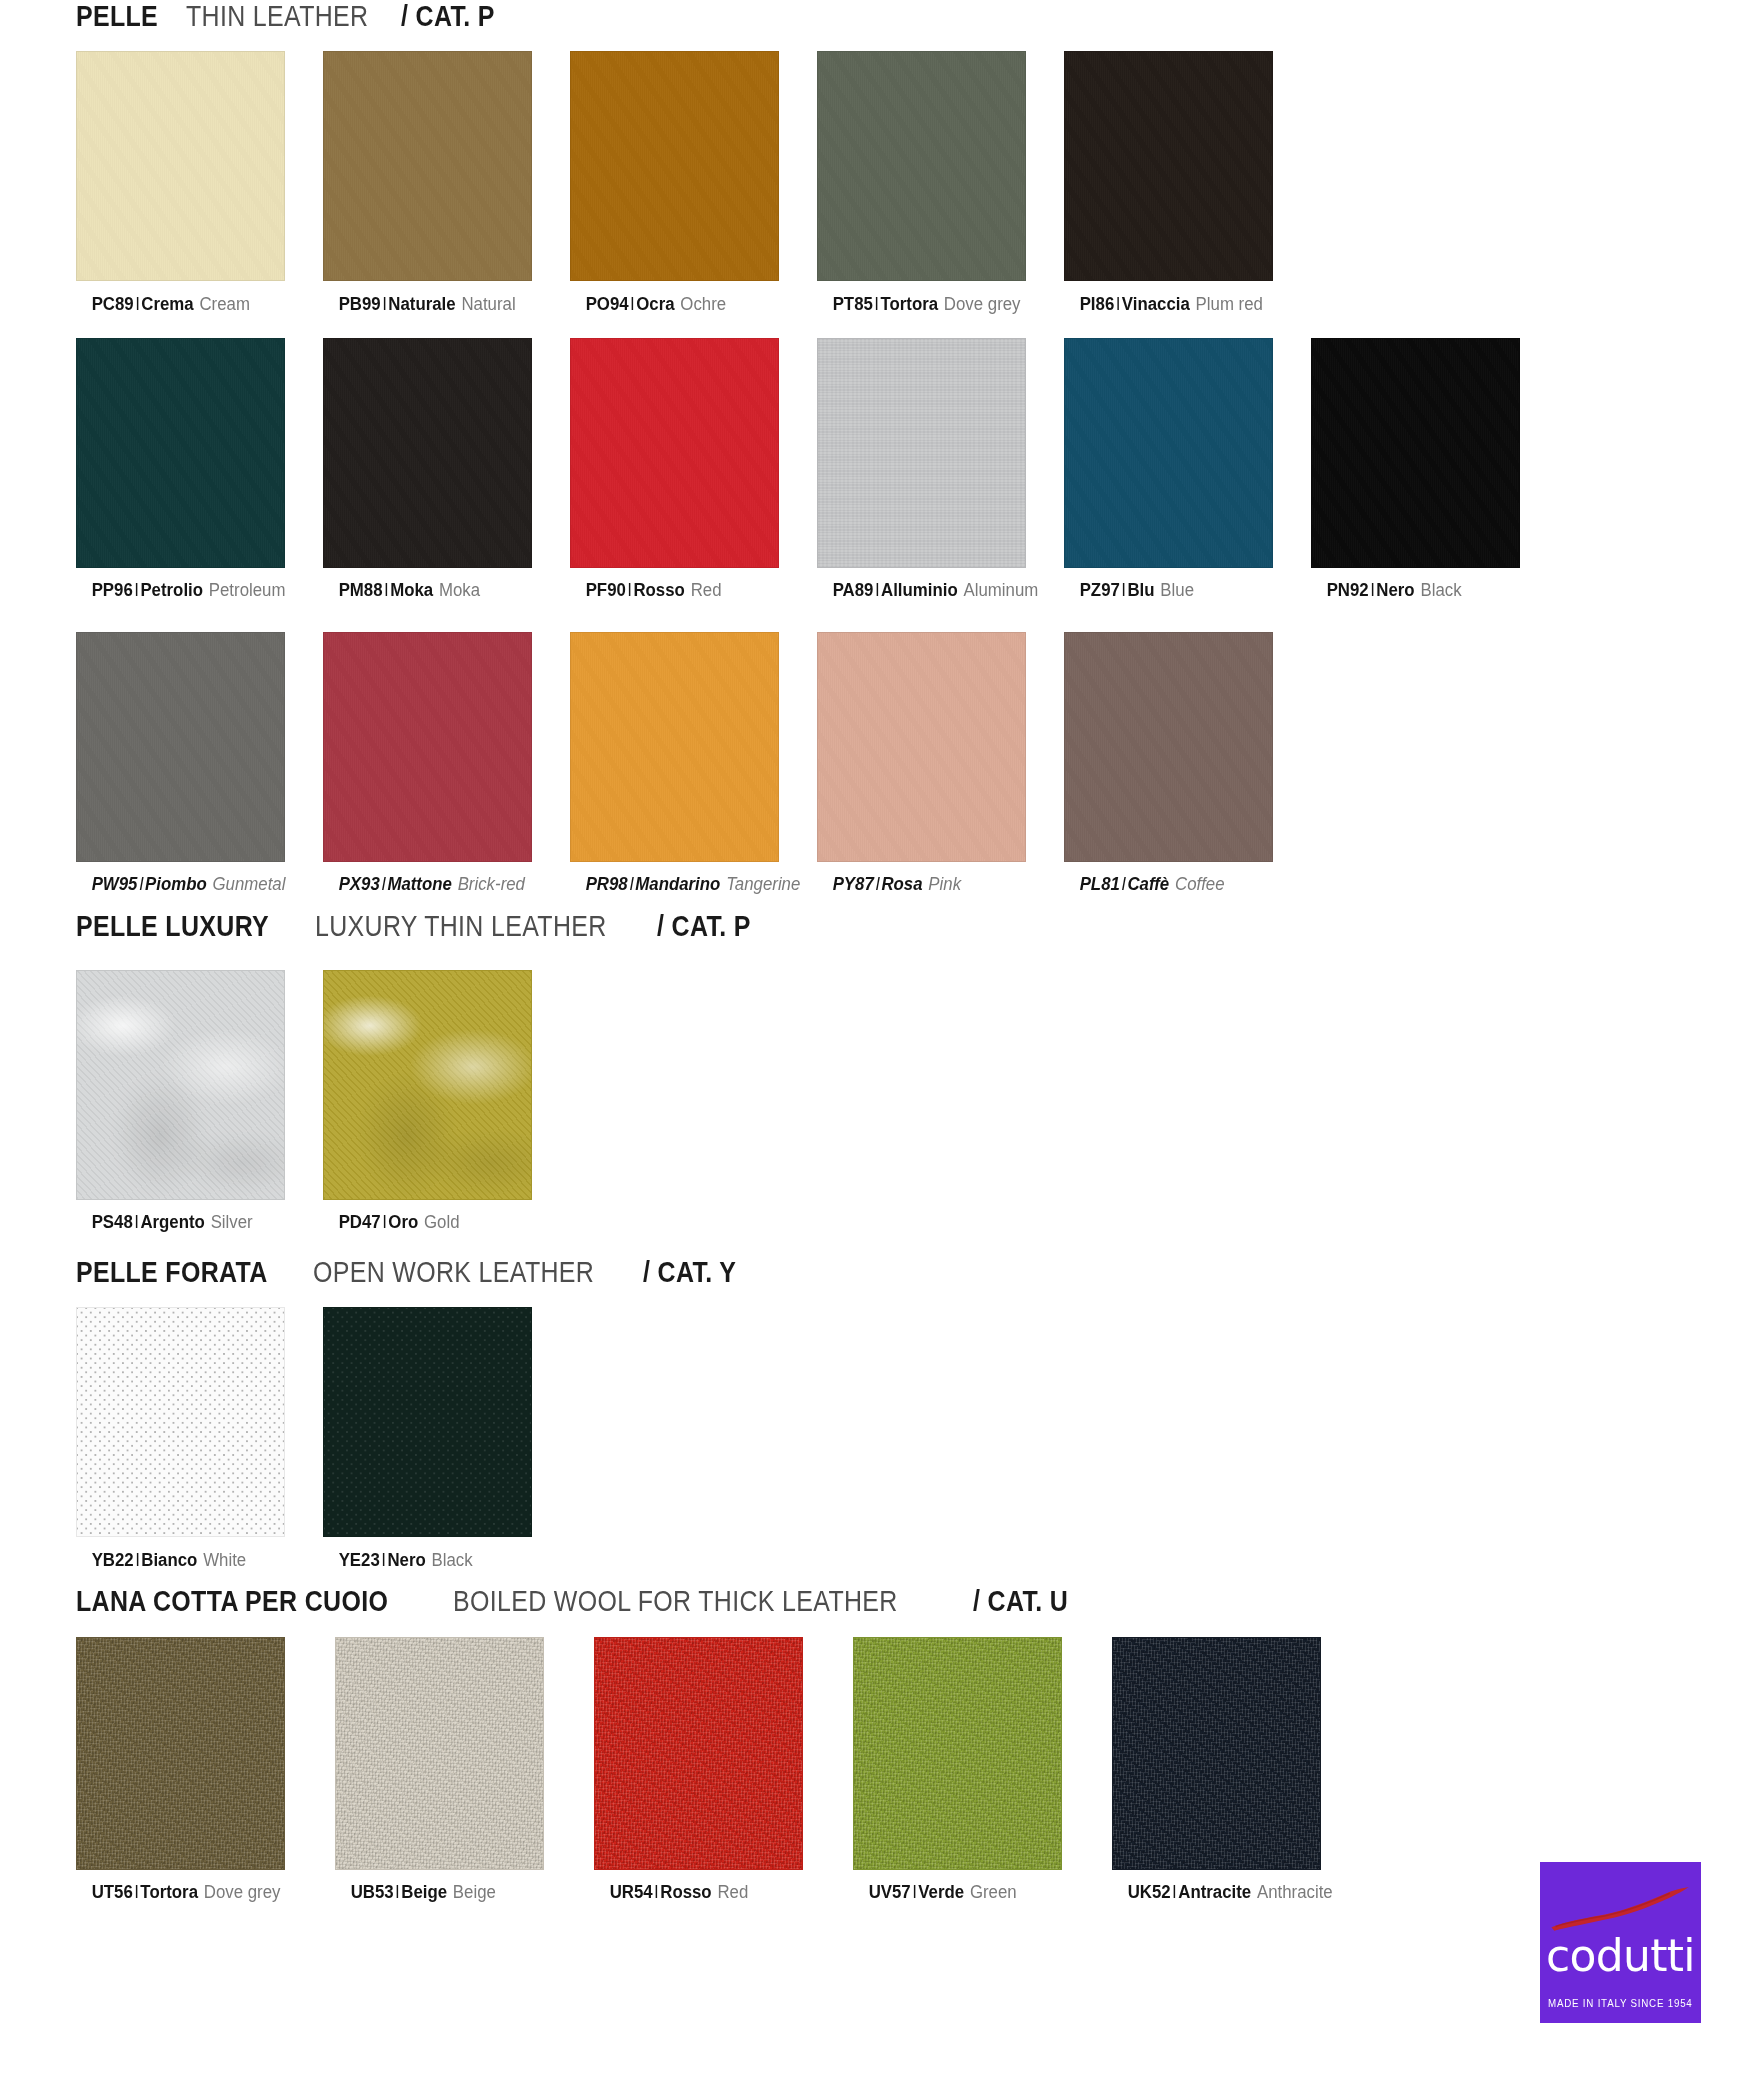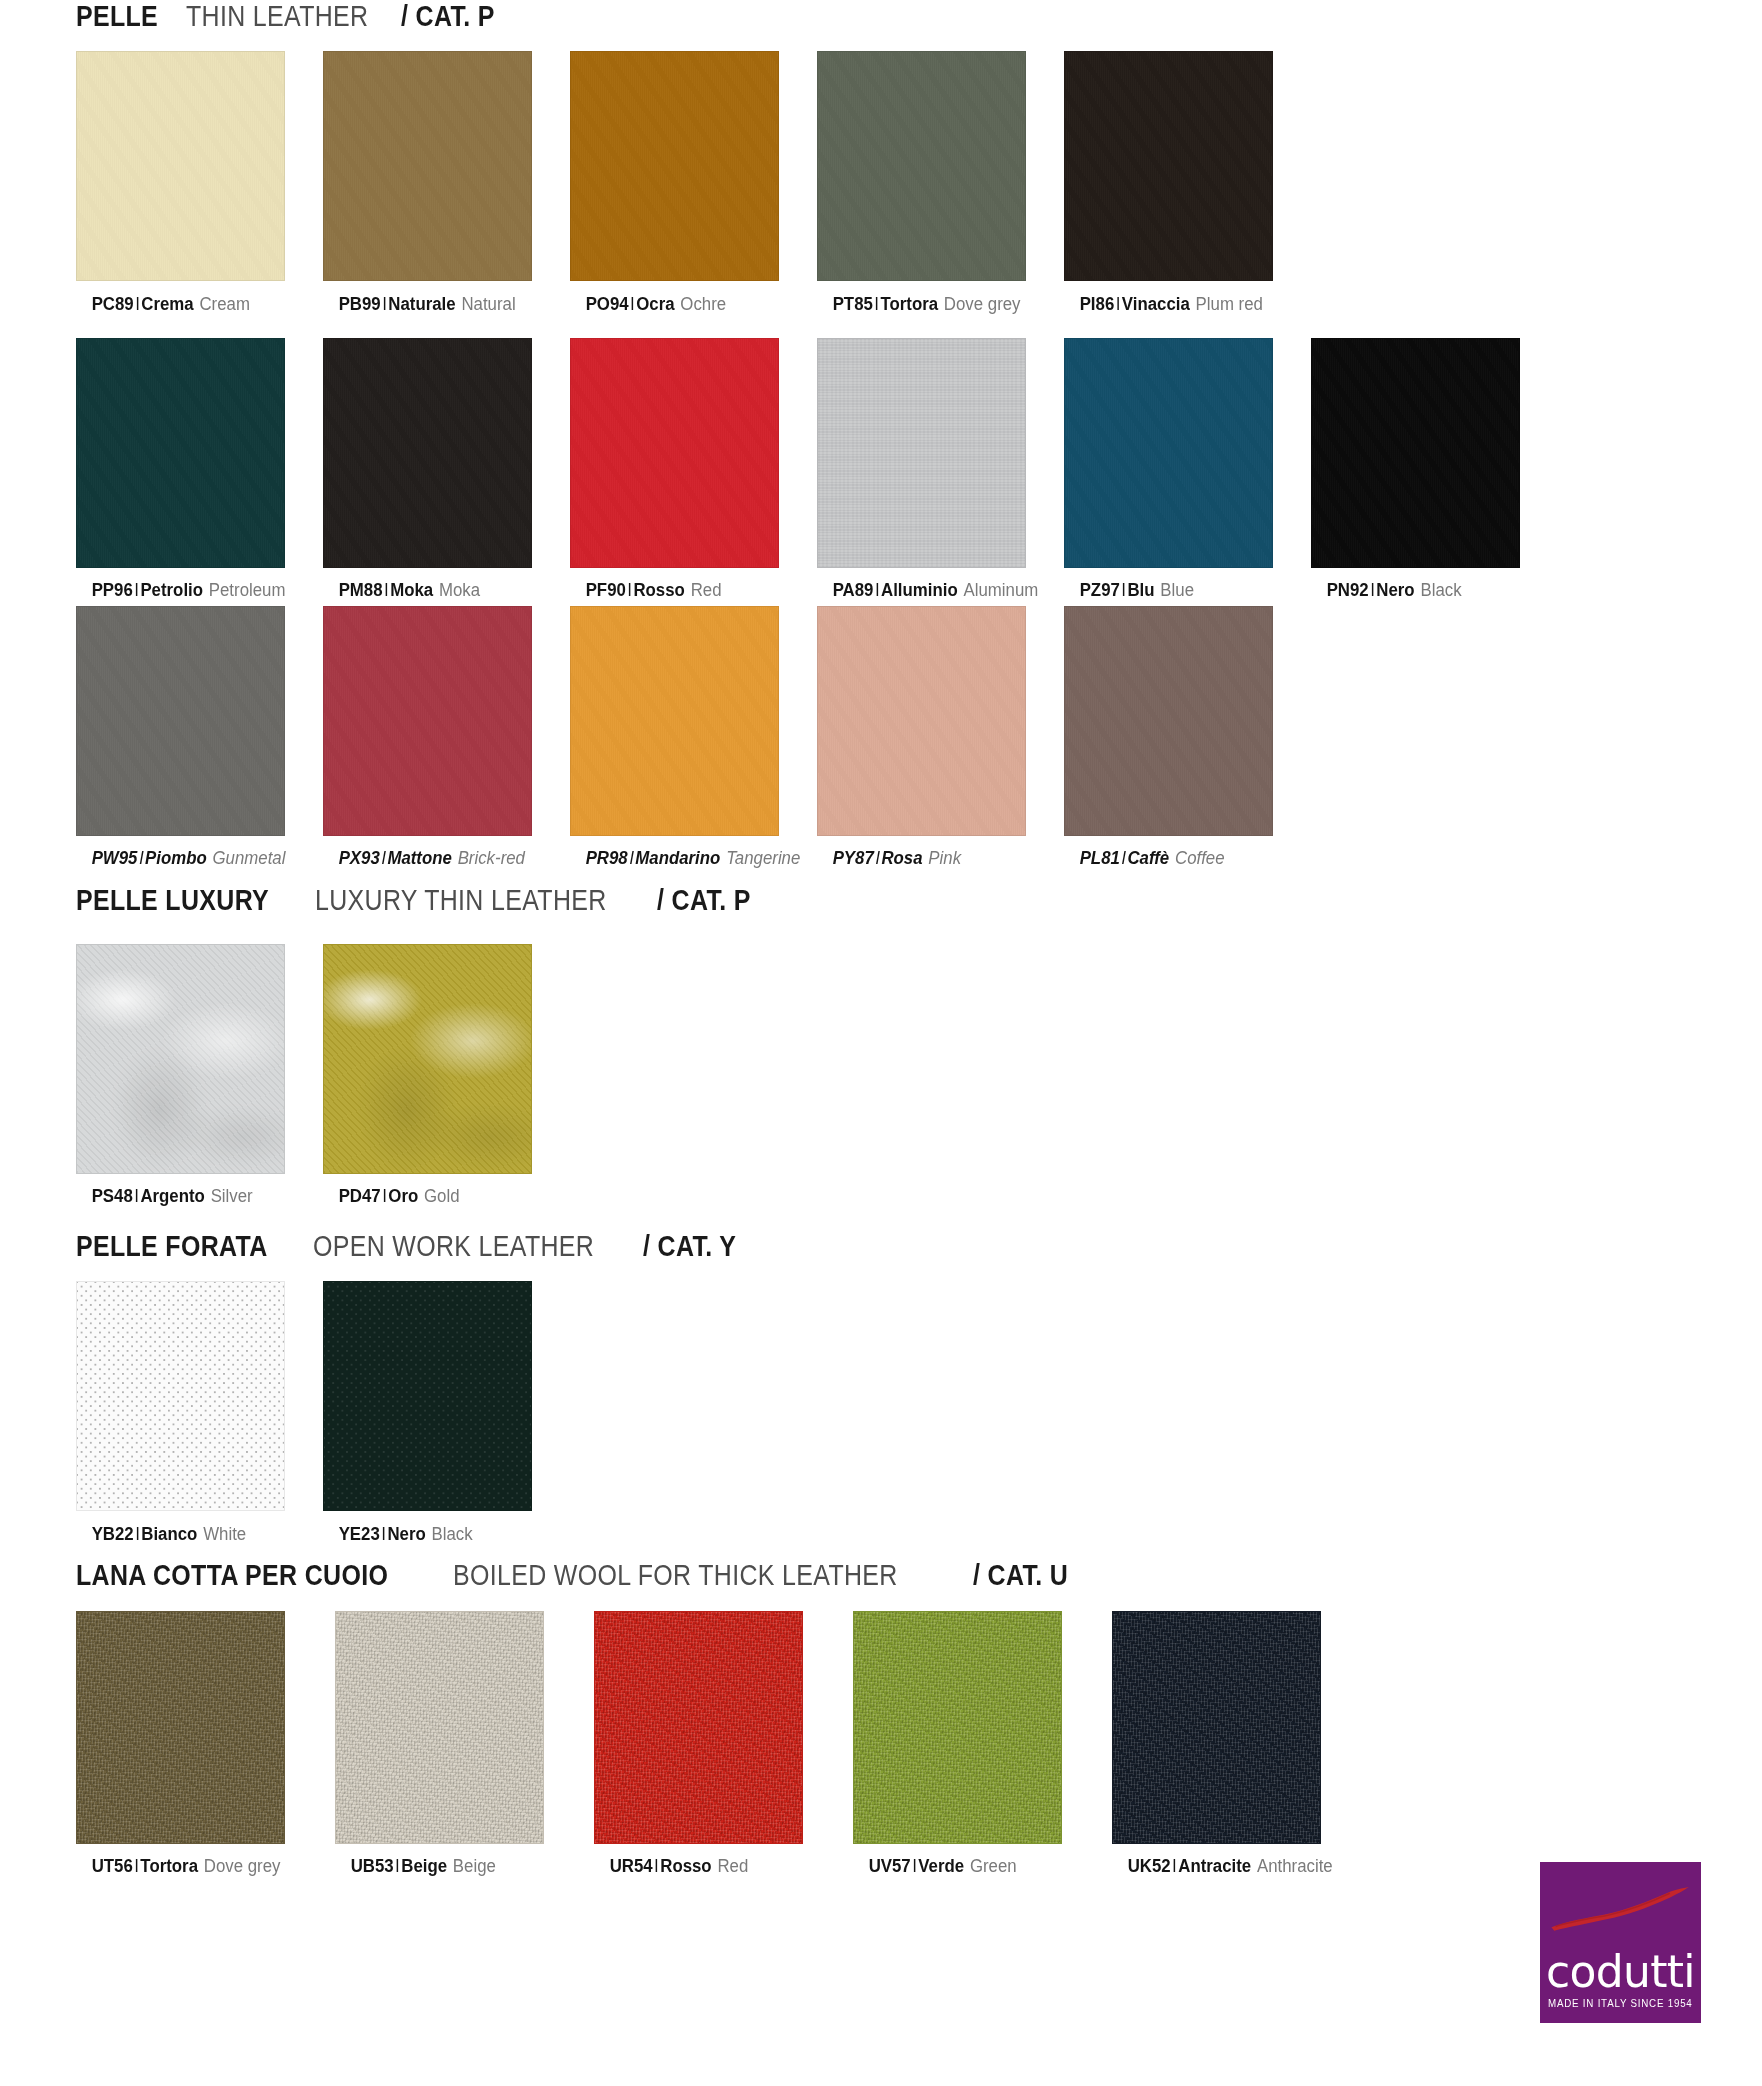--- a/index.html
+++ b/index.html
@@ -166,26 +166,27 @@
     pointer-events: none;
   }
 
   
   .logo-box {
     position: absolute;
     left: 1540px;
     top: 1862px;
     width: 161px;
     height: 161px;
-    background: #701a75;
+    background: #6d28d9;
     display: flex;
     flex-direction: column;
     justify-content: flex-end;
     align-items: center;
     overflow: hidden;
+    gap: 16px;
   }
   .logo-stroke {
     position: absolute;
     top: 24px; left: 10px;
     width: 141px; height: 47px;
   }
   .logo-word {
     color: #ffffff;
     font-size: 44px;
     font-weight: 400;
@@ -230,21 +231,21 @@
         </div>
         <div class="swatch-cell">
           <div class="swatch-chip tex-leather" style="background: rgb(94, 102, 87);"></div>
           <div class="swatch-label"><span class="lbl-code">PT85</span><span class="lbl-sep">l</span><span class="lbl-it">Tortora</span><span class="lbl-en">Dove grey</span></div>
         </div>
         <div class="swatch-cell">
           <div class="swatch-chip tex-leather" style="background: rgb(36, 29, 24);"></div>
           <div class="swatch-label"><span class="lbl-code">PI86</span><span class="lbl-sep">l</span><span class="lbl-it">Vinaccia</span><span class="lbl-en">Plum red</span></div>
         </div>
       </div>
-      <div class="swatch-row" style="margin-bottom: 6px;">
+      <div class="swatch-row" style="margin-bottom: 32px;">
         <div class="swatch-cell">
           <div class="swatch-chip tex-leather" style="background: rgb(17, 57, 58);"></div>
           <div class="swatch-label"><span class="lbl-code">PP96</span><span class="lbl-sep">l</span><span class="lbl-it">Petrolio</span><span class="lbl-en">Petroleum</span></div>
         </div>
         <div class="swatch-cell">
           <div class="swatch-chip tex-leather" style="background: rgb(35, 31, 29);"></div>
           <div class="swatch-label"><span class="lbl-code">PM88</span><span class="lbl-sep">l</span><span class="lbl-it">Moka</span><span class="lbl-en">Moka</span></div>
         </div>
         <div class="swatch-cell">
           <div class="swatch-chip tex-leather" style="background: rgb(211, 34, 44);"></div>

